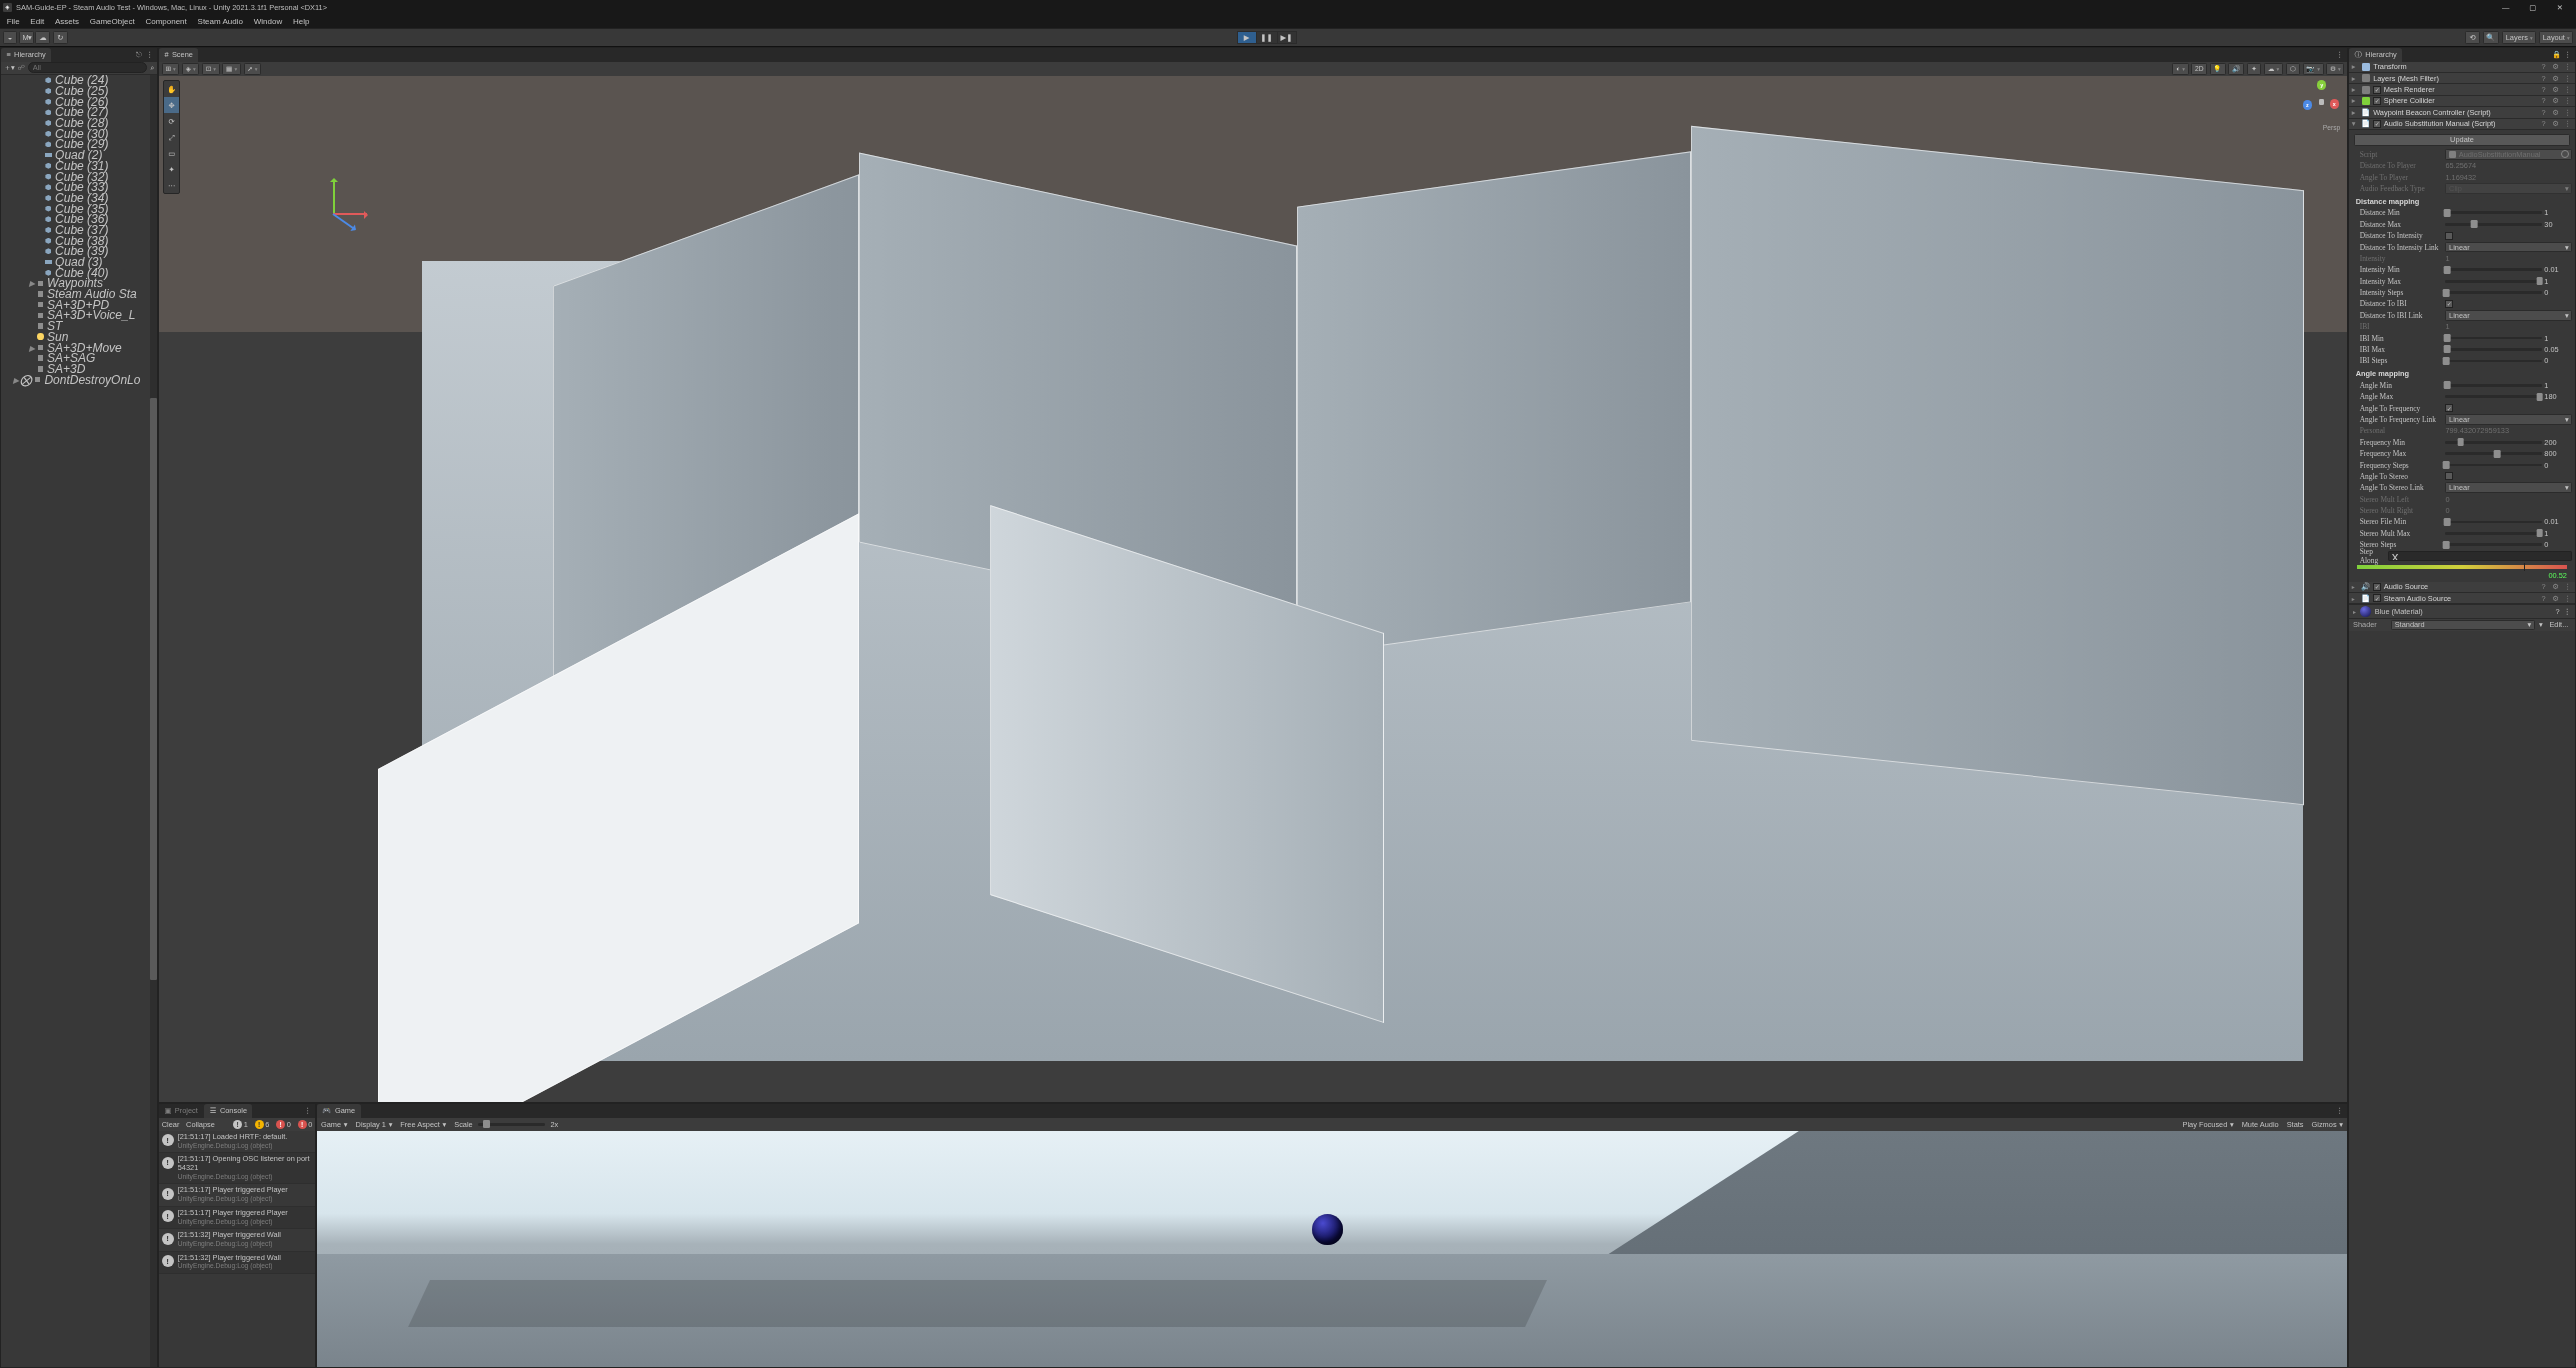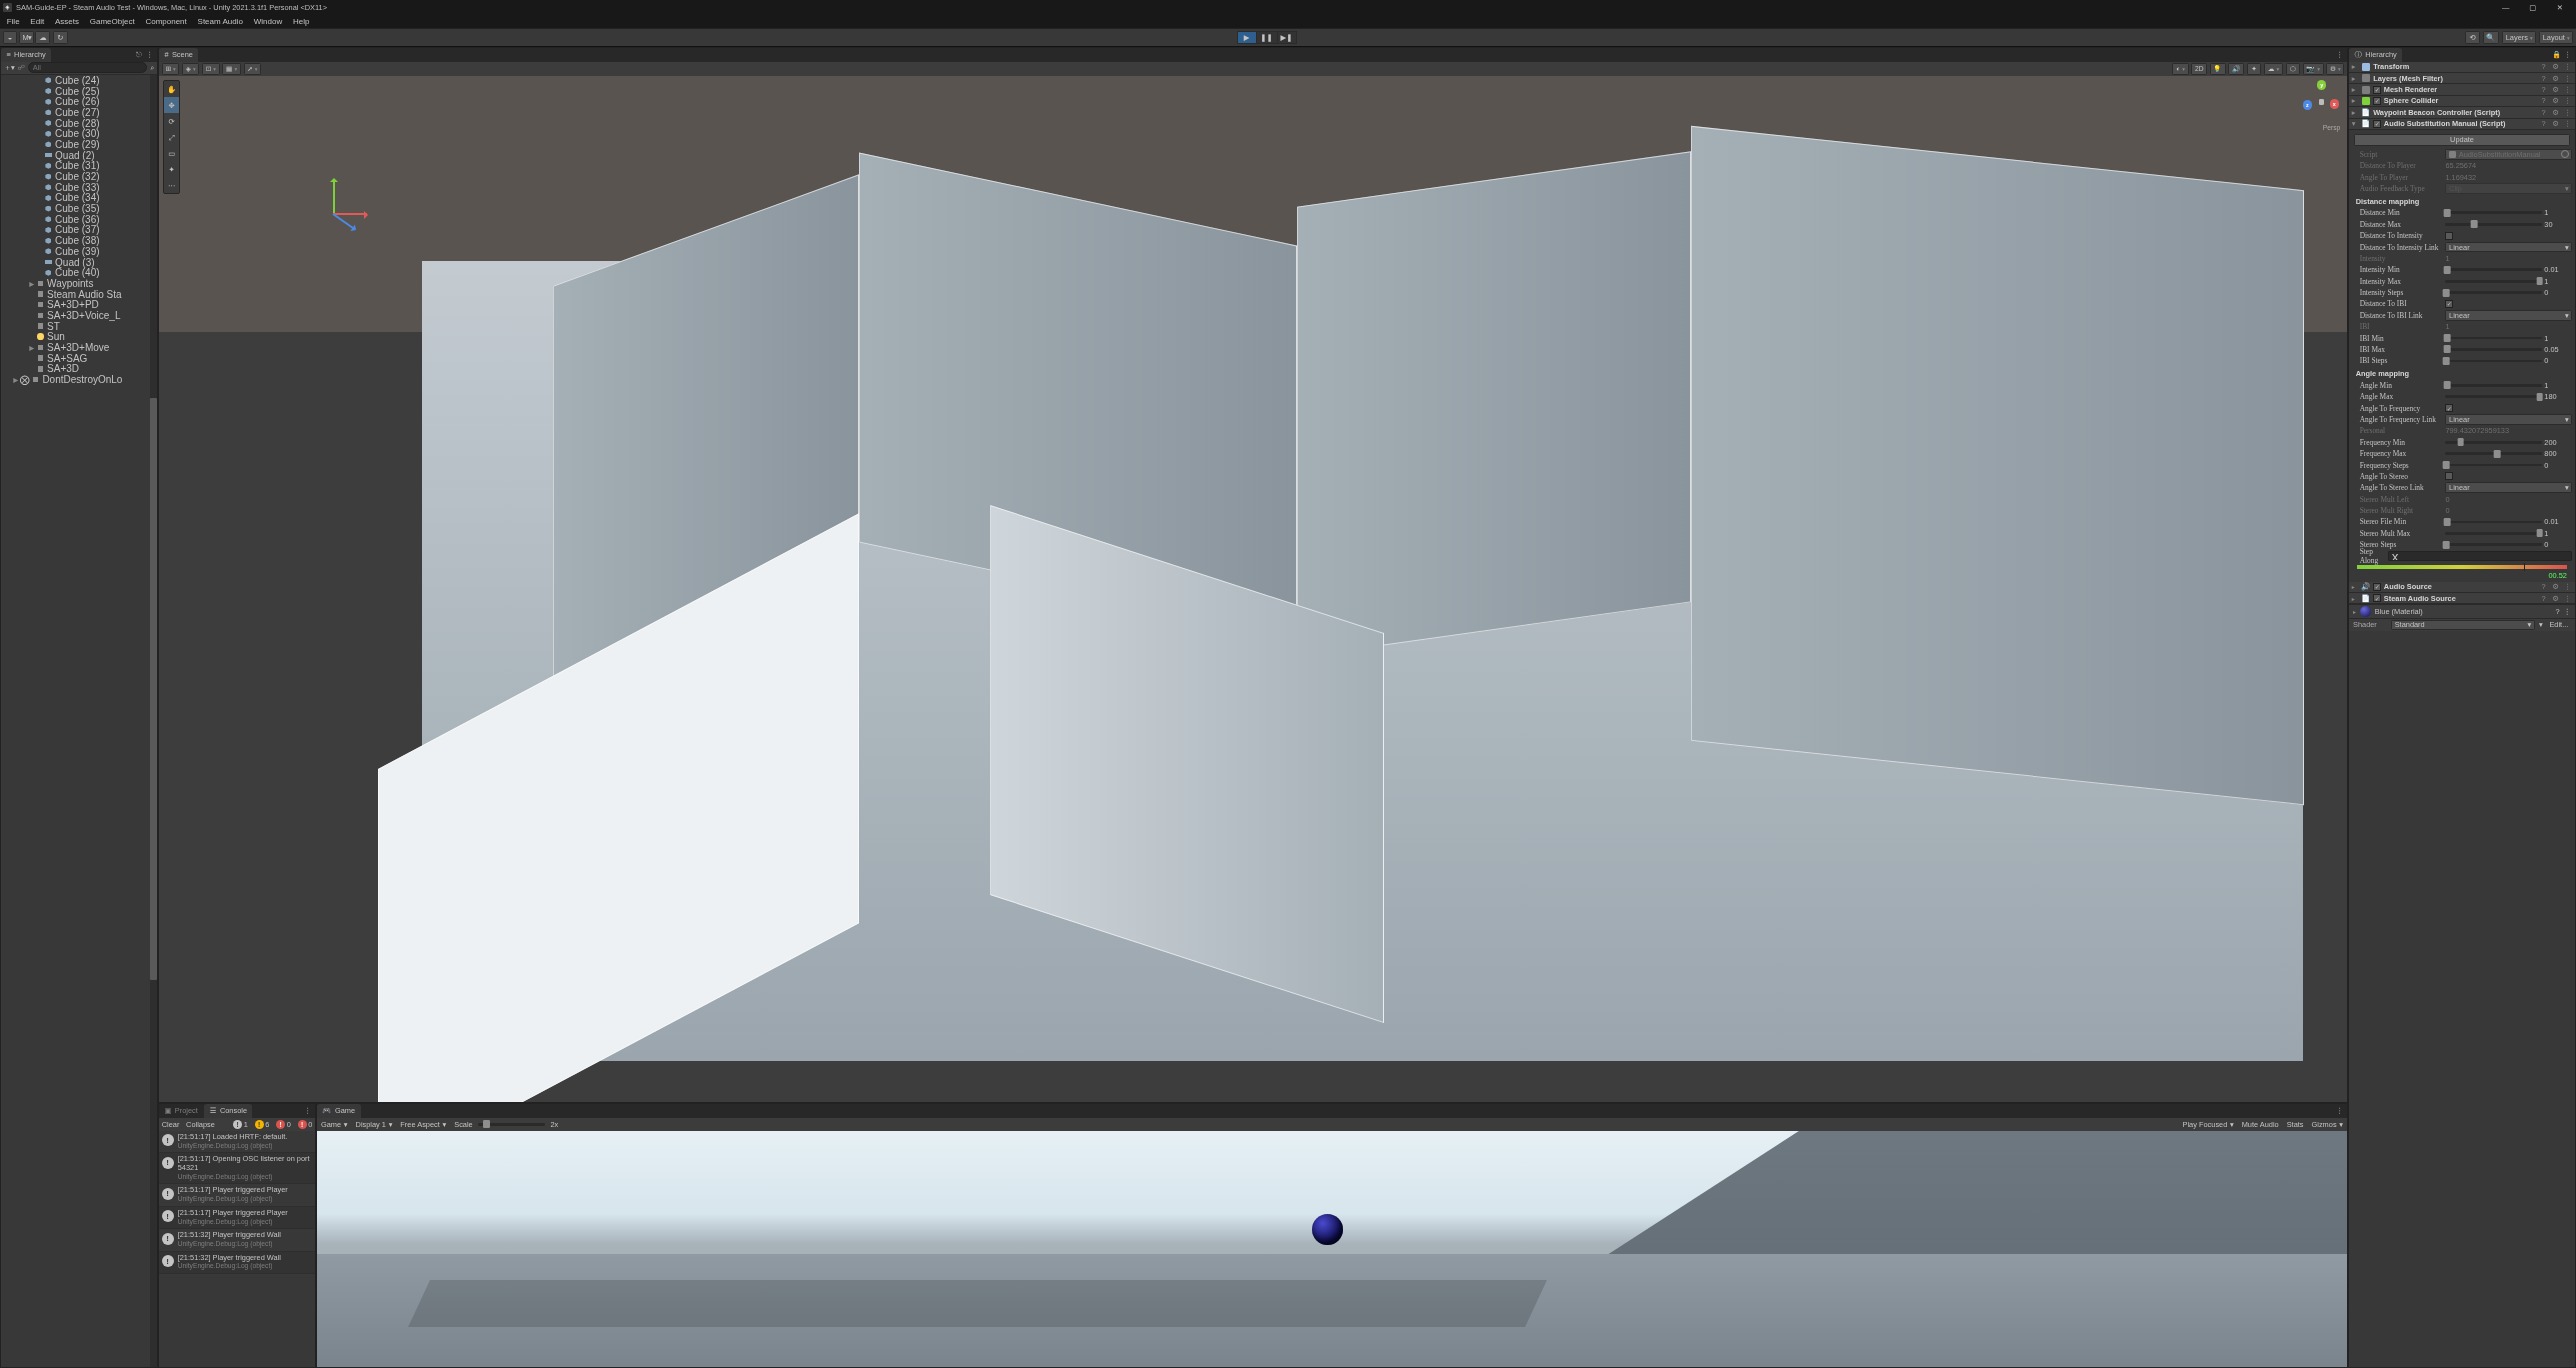--- a/index.html
+++ b/index.html
@@ -35,21 +35,21 @@
 .panel { display:flex; flex-direction:column; background:#383838; border:0.7px solid #222; min-height:0; }
 .tab-bar { height: 13.4px; background: #282828; display:flex; align-items:stretch; position:relative; }
 .tab { background:#383838; border-top-left-radius:2.7px; border-top-right-radius:2.7px; padding:1.3px 5.4px; display:flex; align-items:center; gap:3.4px; margin-right:1.3px; color:#c4c4c4; }
 .tab.inactive { background:#282828; color:#7e7e7e; }
 .tab-bar .tab-tools { margin-left:auto; display:flex; align-items:center; gap:1.3px; padding-right:2.7px; }
 .tab-bar .tool-icon { width:9.4px; height:9.4px; display:flex; align-items:center; justify-content:center; color:#aaa; }
 
 .panel-toolbar { height:13.4px; background:#3c3c3c; display:flex; align-items:center; padding:0 2.7px; gap:2.7px; border-bottom:0.7px solid #2a2a2a; font-size:7.4px; }
 
 
-.tree { flex:1; overflow:auto; font-size:10px; position:relative; }
+.tree { flex:1; overflow:auto; font-size:12px; position:relative;font-style:italic; }
 .tree .scrollbar-track { position:absolute; right:0; top:0; width:7.4px; height:100%; background:#2e2e2e; }
 .tree .scrollbar-thumb { position:absolute; right:0; width:7.4px; background:#5a5a5a; border-radius:1.3px; }
 .tree-row { display:flex; align-items:center; height:10.7px; padding-left:2.7px; color:#c4c4c4; }
 .tree-row .indent { display:inline-block; }
 .tree-row .exp { width:8px; text-align:center; color:#888; }
 .tree-row .obj-icon { width:9.4px; height:8px; margin-right:2px; display:inline-flex; align-items:center; justify-content:center; }
 .cube-ico::before { content:''; width:6px; height:6px; background:#8aa6bf; clip-path: polygon(50% 0, 100% 25%, 100% 75%, 50% 100%, 0 75%, 0 25%); display:block; }
 .flat-ico::before { content:''; width:6.7px; height:4px; background:#8aa6bf; display:block; }
 .light-ico::before { content:''; width:6.7px; height:6.7px; background:#fdd663; border-radius:50%; display:block; }
 .node-ico::before { content:''; width:5.4px; height:5.4px; background:#8e8e8e; display:block; }
@@ -109,21 +109,21 @@
 .game-wall-r { position:absolute; right:0; top:0; width:45%; bottom:0; background: linear-gradient(180deg, #6e7880 0%, #5e6870 100%); clip-path: polygon(40% 0, 100% 0, 100% 100%, 0 100%); }
 .game-shadow { position:absolute; left:5%; top:63%; width:55%; height:20%; background: rgba(0,0,0,0.15); transform: skewX(-25deg); }
 .sphere { position:absolute; left:49%; top:35%; width:31px; height:31px; border-radius:50%; background: radial-gradient(circle at 35% 30%, #4a4acf, #0d0d4d 65%, #05052e); box-shadow: inset -2.7px -4px 6.7px rgba(0,0,0,.6); }
 
 
 .inspector { flex:1; overflow:auto; font-size:7.4px; }
 .comp-header { height:11.4px; background:#3e3e3e; display:flex; align-items:center; padding:0 2.7px; gap:2.7px; border-bottom:0.7px solid #2a2a2a; }
 .comp-header .fold { width:6.7px; color:#888; }
 .comp-header .cicon { width:9.4px; height:9.4px; display:flex; align-items:center; justify-content:center; }
 .comp-header .chk { width:8px; height:8px; border:0.7px solid #222; background:#5a5a5a; display:flex; align-items:center; justify-content:center; color:#c4c4c4; font-size:6px; }
-.comp-header .title { flex:1; font-weight:700; color:#d6d6d6; }
+.comp-header .title { flex:1; font-weight:400; color:#d6d6d6; }
 .comp-header .hbtn { width:9.4px; height:9.4px; display:flex; align-items:center; justify-content:center; color:#888; }
 
 .comp-body { padding:1.3px 2.7px; background:#383838; }
 .update-btn { margin:2.7px; height:12px; background:#585858; border:0.7px solid #2b2b2b; border-radius:1.3px; display:flex; align-items:center; justify-content:center; }
 .prop-row { display:flex; align-items:center; height:11.4px; gap:2.7px; }
 .prop-row .plabel { width:91px; padding-left:8px; color:#c4c4c4;font-family:Liberation Serif, serif; }
 .prop-row .plabel.dim { color:#6f6f6f; }
 .prop-row .pval { flex:1; display:flex; align-items:center; gap:2.7px; }
 .prop-row .num { width:28px; text-align:left; color:#c4c4c4; }
 .prop-row .dimval { color:#6f6f6f; }

